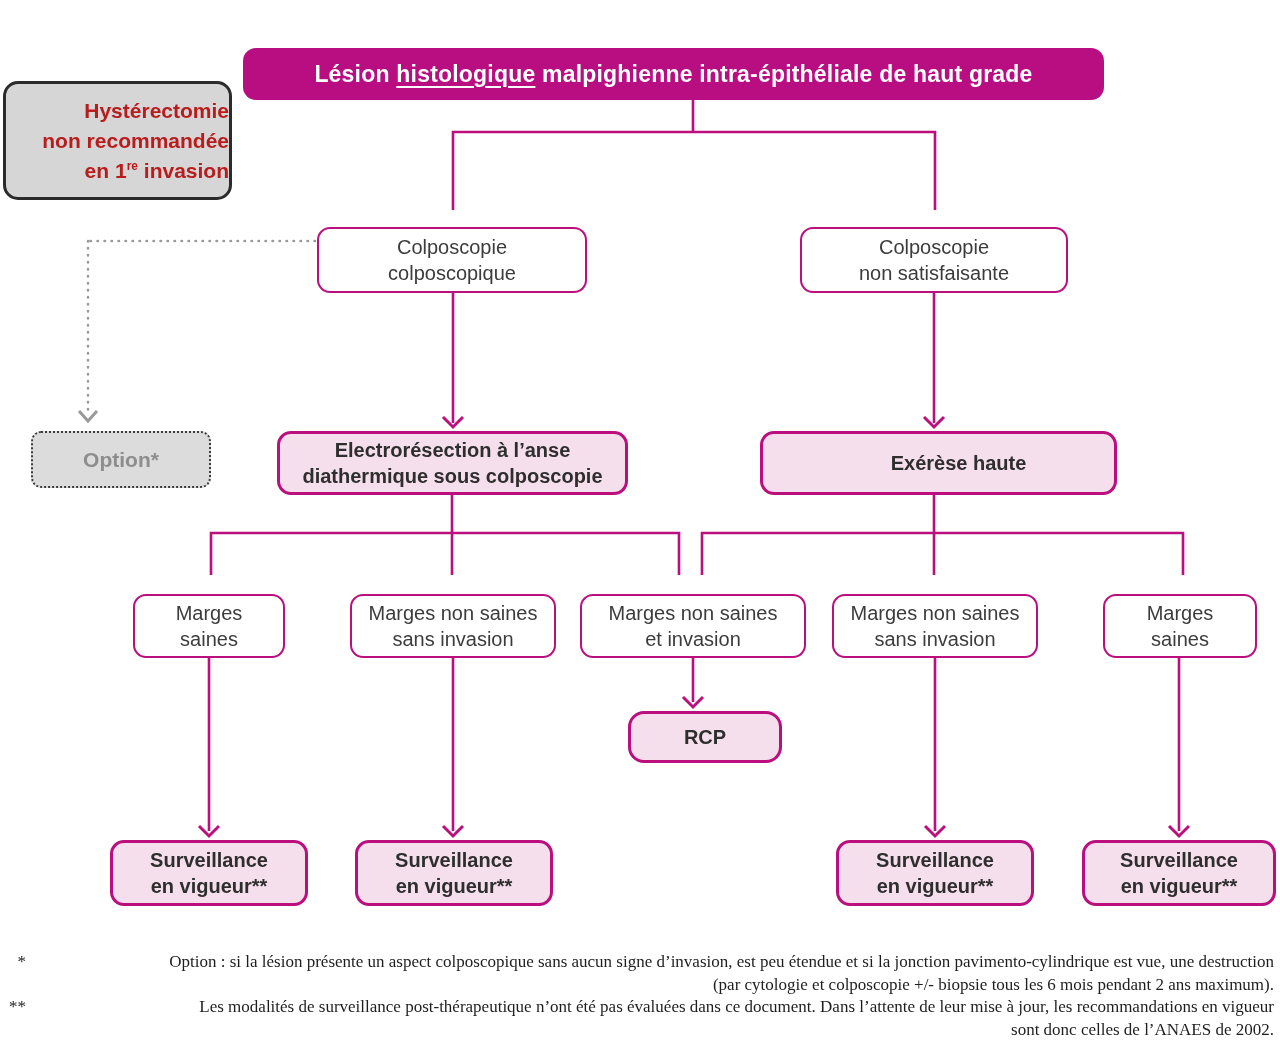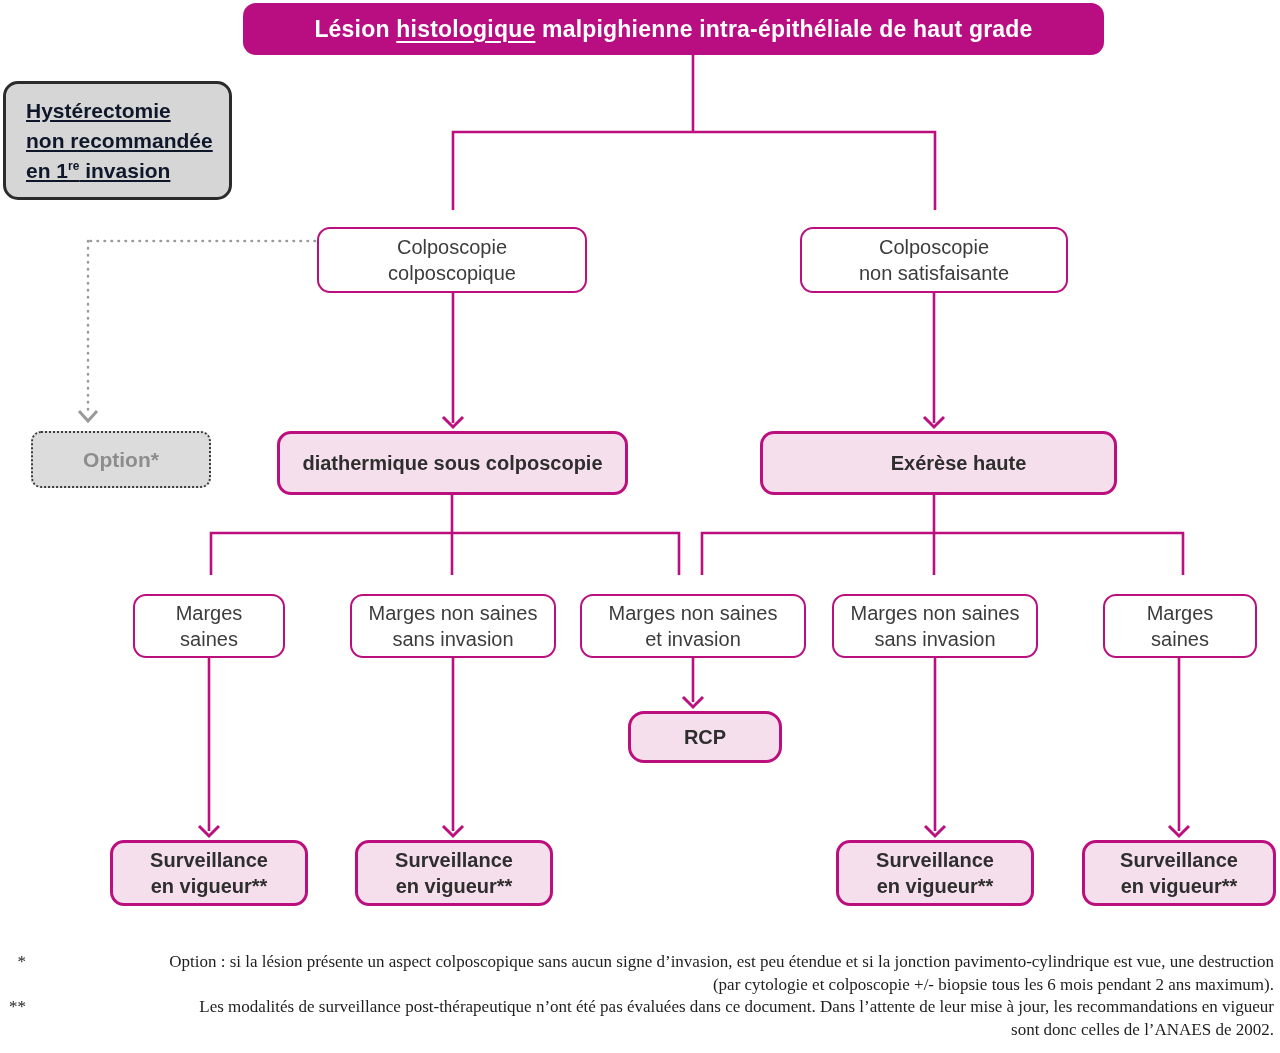--- a/index.html
+++ b/index.html
@@ -24,27 +24,27 @@
   .outline{
     background:#ffffff;border:2.5px solid var(--mag);border-radius:13px;
     color:#3c3c3c;font-size:20px;line-height:26px;font-weight:400;margin-top:19px;
   }
   .filled{
     background:var(--pink);border:3px solid var(--mag);border-radius:14px;
     color:#2e2e2e;font-size:20px;line-height:26px;font-weight:700;
   }
   .title-box{
     background:var(--title-fill);border-radius:13px;color:#ffffff;
-    font-size:23px;font-weight:700;letter-spacing:.2px;
+    font-size:23px;font-weight:700;letter-spacing:.2px;margin-top:45px;
   }
   .title-box .u{text-decoration:underline;text-underline-offset:4px;text-decoration-thickness:2px;}
   .gray-box{
     background:var(--gray-fill);border:3.5px solid #2b2b2b;border-radius:15px;
-    color:#0f172a;font-size:21px;line-height:30px;font-weight:700;
-    align-items:flex-start;text-align:left;padding-left:20px;text-decoration:underline;
+    color:#b91c1c;font-size:21px;line-height:30px;font-weight:700;
+    align-items:flex-end;text-align:left;padding-left:20px;
   }
   .gray-box sup{font-size:12px;line-height:0;}
   .option-box{
     background:var(--option-fill);border:2.5px dotted #3c3c3c;border-radius:10px;
     color:#8d8d8d;font-size:21px;font-weight:700;margin-left:28px;
   }
   .footnotes{
     position:absolute;left:6px;top:951px;width:1268px;z-index:2;
     font-family:"Liberation Serif", serif;font-size:17px;line-height:22.5px;color:#1e1e1e;
   }
@@ -103,20 +103,21 @@
   <div class="box outline" style="left:800px;top:208px;width:268px;height:66px;">
     <div>Colposcopie</div>
     <div>non satisfaisante</div>
   </div>
 
   <div class="box option-box" style="left:3px;top:431px;width:180px;height:57px;">
     <div>Option*</div>
   </div>
 
   <div class="box filled" style="left:277px;top:431px;width:351px;height:64px;">
+    <div>Electrorésection à l’anse</div>
     <div>diathermique sous colposcopie</div>
   </div>
   <div class="box filled" style="left:760px;top:431px;width:357px;height:64px;padding-left:40px;">
     <div>Exérèse haute</div>
   </div>
 
   <div class="box outline" style="left:133px;top:575px;width:152px;height:64px;">
     <div>Marges</div>
     <div>saines</div>
   </div>

